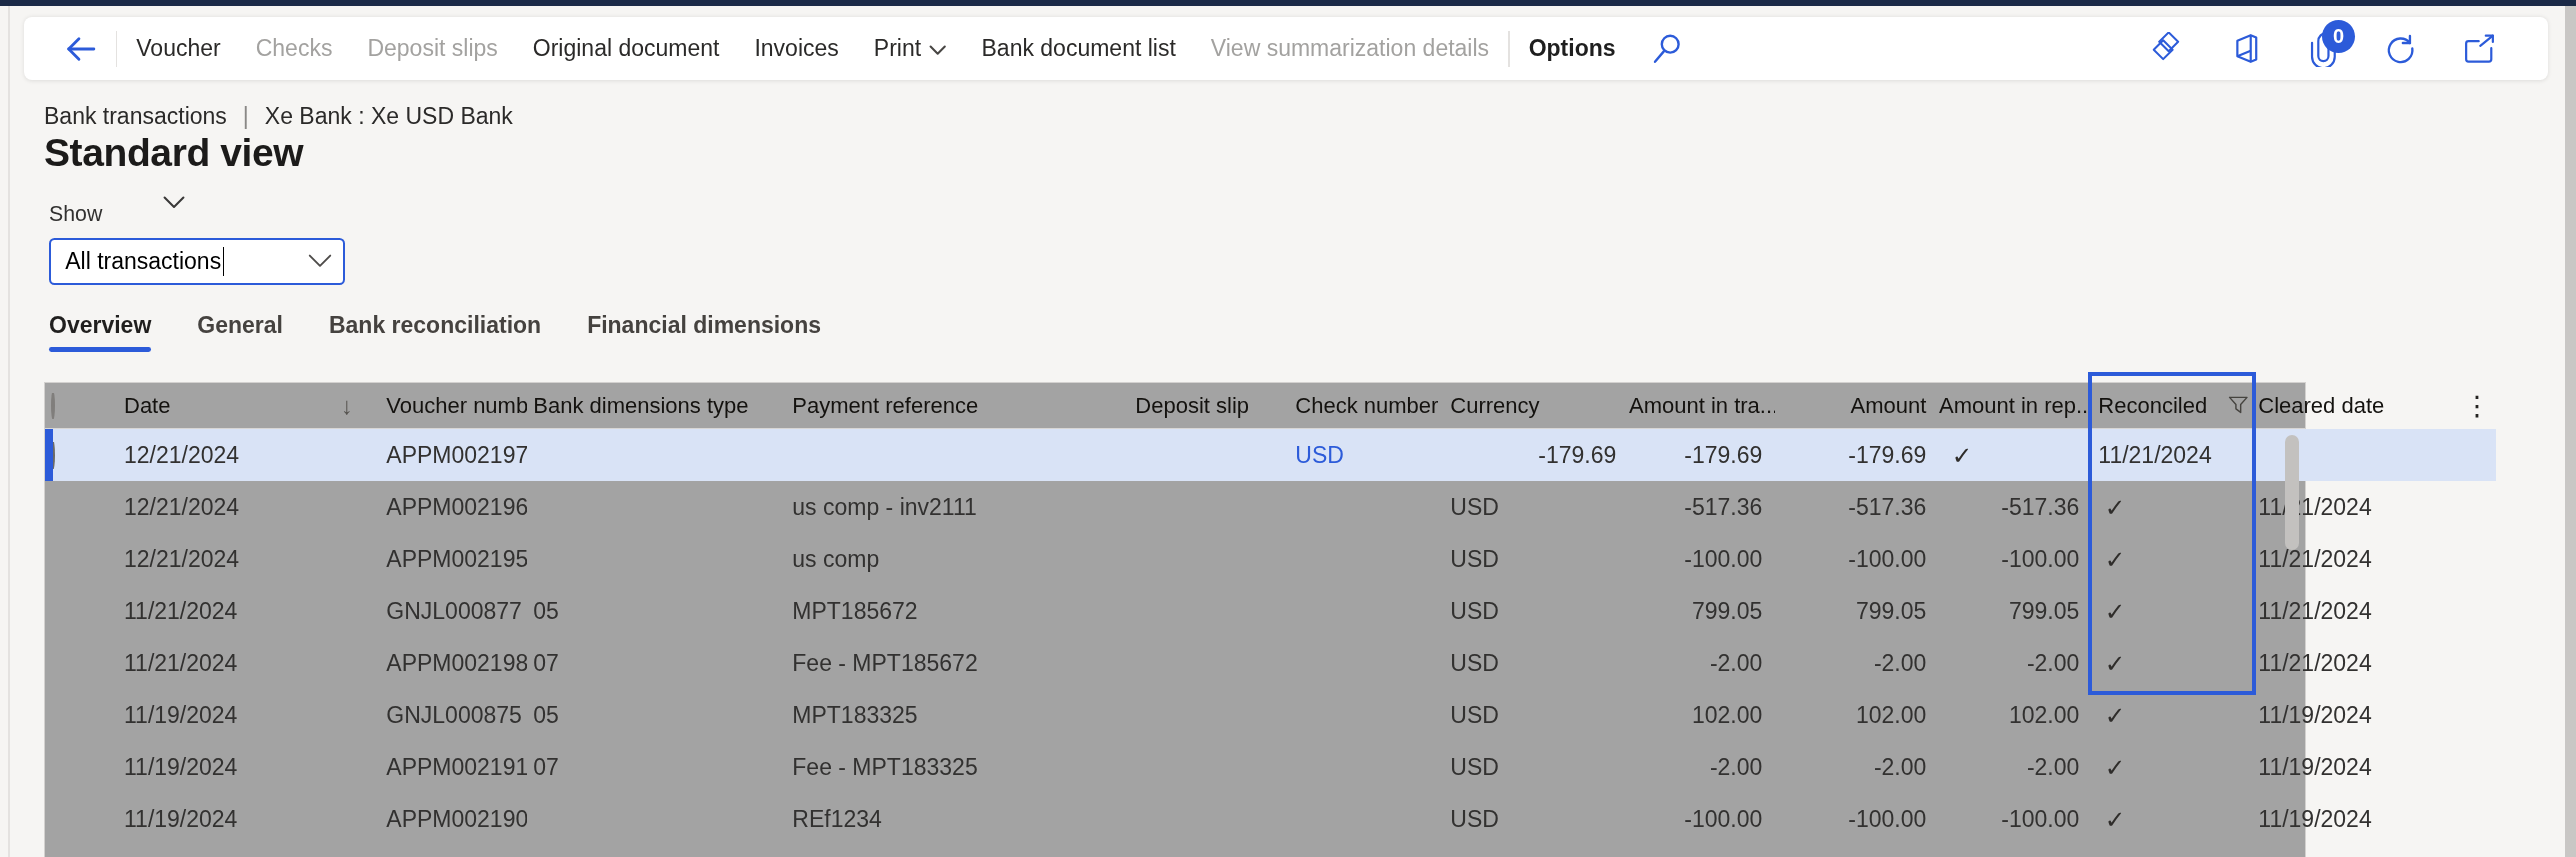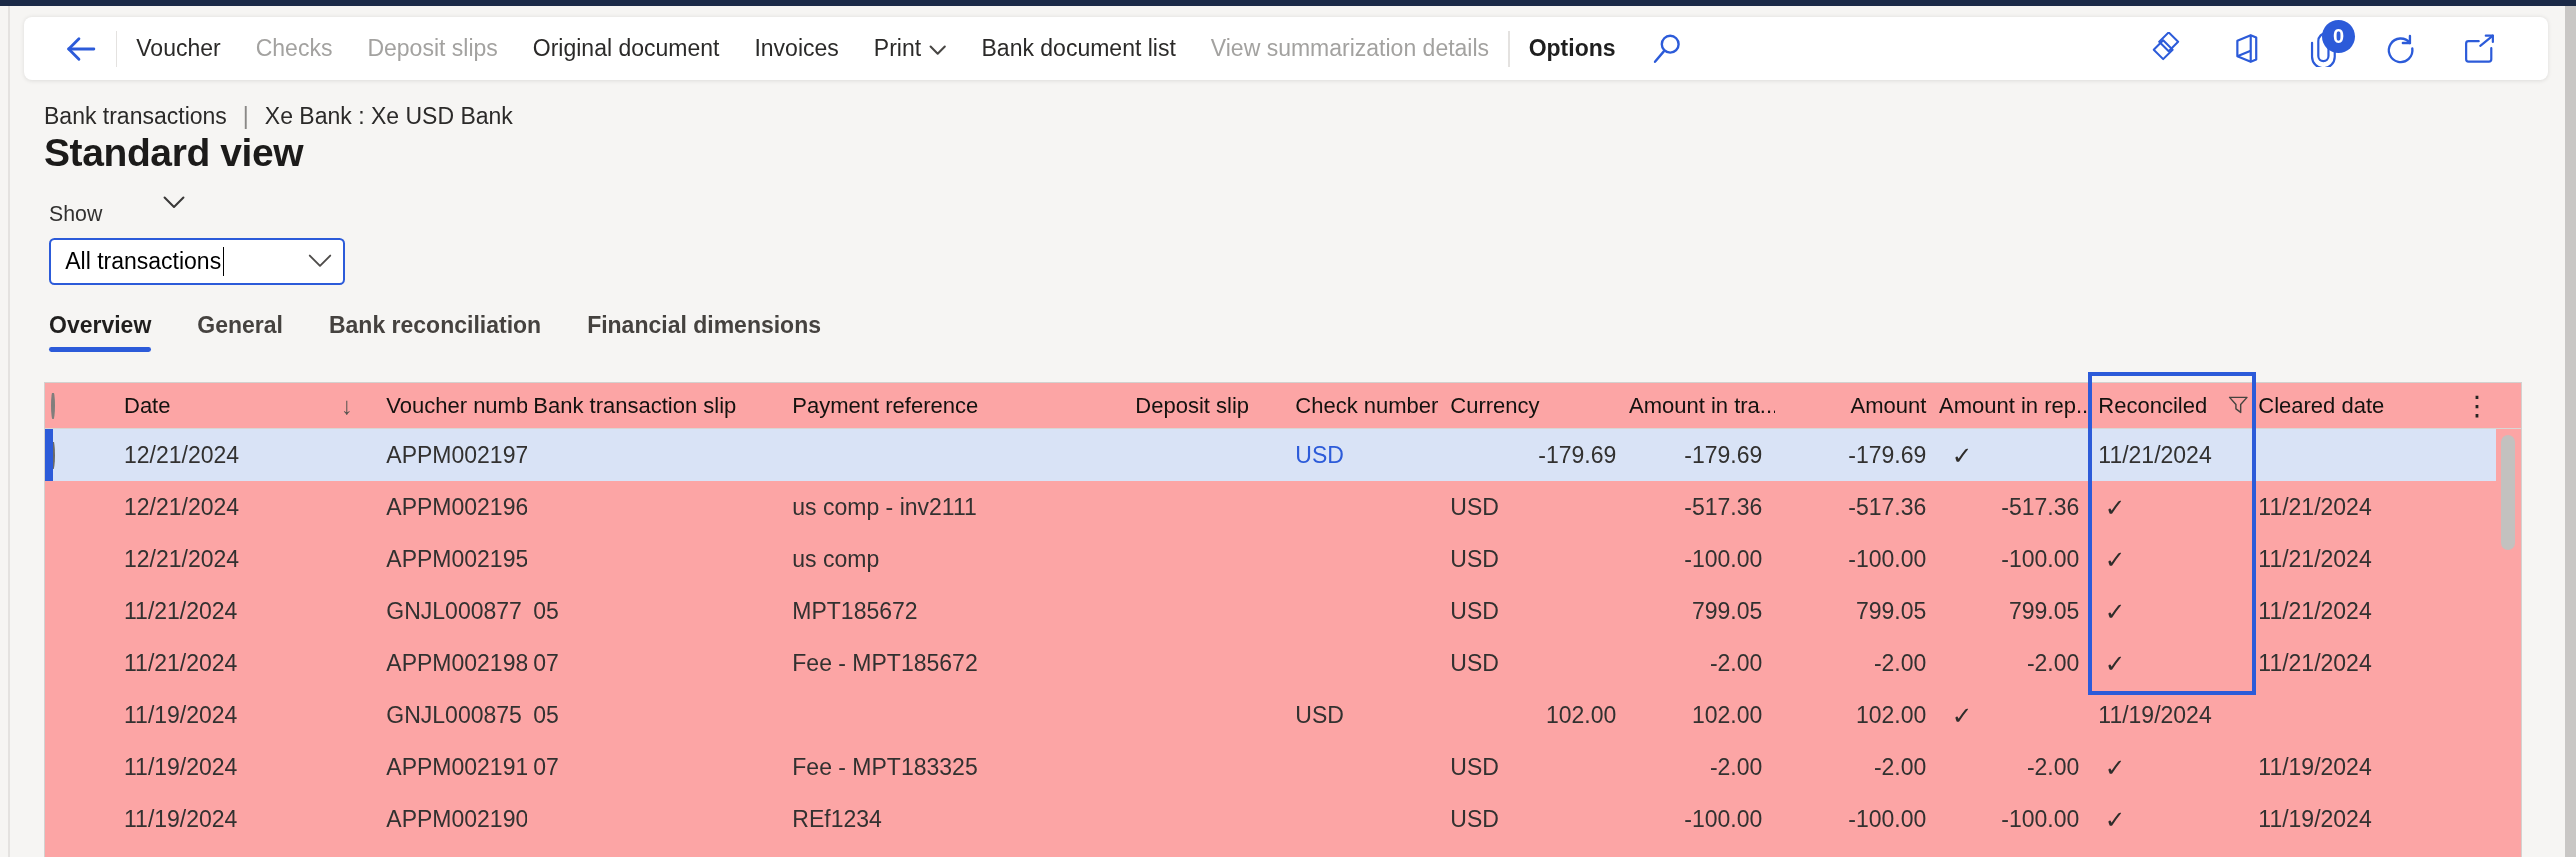--- a/index.html
+++ b/index.html
@@ -63,22 +63,22 @@
   .combobox .chev{margin-left:auto;color:#4e4c4a;}
 
   
   .tabs{position:absolute;left:49px;top:312px;display:flex;gap:46px;font-size:23px;color:#45423f;}
   .tab{padding-bottom:12.7px;white-space:nowrap;font-weight:bold;}
   .tab.active{color:#201f1e;font-weight:bold;position:relative;}
   .tab.active::after{content:"";position:absolute;left:0;right:0;bottom:0;height:4.7px;border-radius:2.4px;background:var(--accent);}
 
   
   .grid{
-    position:absolute;left:44px;top:382px;width:2478px;height:475px;
-    background:#fca5a5;border:1.6px solid #d3d1cf;border-bottom:none;
+    position:absolute;left:44px;top:382px;width:2262px;height:475px;
+    background:#a3a3a3;border:1.6px solid #d3d1cf;border-bottom:none;
   }
   .grid-header,.row{
     display:grid;
     grid-template-columns:55px 280px 147px 259px 343px 160px 155px 185px 146px 164px 153px 160px 207px 36px;
     align-items:center;
   }
   .grid-header{height:46px;border-bottom:1.6px solid #d8d6d4;}
   .grid-body{width:2451px;}
   .row{height:52px;position:relative;}
   .row.selected{background:var(--selection);}
@@ -245,21 +245,21 @@
 </nav>
 
 <section class="grid">
   <div class="grid-header">
     <div class="hcell"><span class="radio" style="visibility:visible"></span></div>
     <div class="hcell h-date">
       <span>Date</span>
       <span class="sort-arrow">↓</span>
     </div>
     <div class="hcell">Voucher number</div>
-    <div class="hcell">Bank transaction slip</div>
+    <div class="hcell">Bank dimensions type</div>
     <div class="hcell">Payment reference</div>
     <div class="hcell">Deposit slip</div>
     <div class="hcell">Check number</div>
     <div class="hcell">Currency</div>
     <div class="hcell num">Amount in tra...</div>
     <div class="hcell num">Amount</div>
     <div class="hcell num">Amount in rep...</div>
     <div class="hcell h-reconciled">
       <span>Reconciled</span>
       <span class="filter-icon">
@@ -351,20 +351,21 @@
       <div class="cell num">-2.00</div>
       <div class="cell c-check">✓</div>
       <div class="cell">11/21/2024</div>
       <div class="cell"></div>
     </div>
       <div class="row">
       <div class="cell"><span class="radio"></span></div>
       <div class="cell c-date">11/19/2024</div>
       <div class="cell">GNJL000875</div>
       <div class="cell">05</div>
+      <div class="cell">MPT183325</div>
       <div class="cell"></div>
       <div class="cell"></div>
       <div class="cell c-currency">USD</div>
       <div class="cell num">102.00</div>
       <div class="cell num">102.00</div>
       <div class="cell num">102.00</div>
       <div class="cell c-check">✓</div>
       <div class="cell">11/19/2024</div>
       <div class="cell"></div>
     </div>

